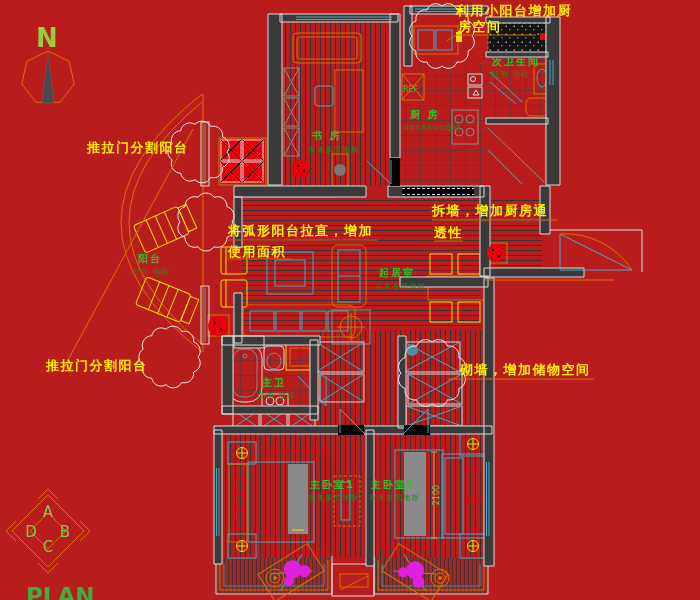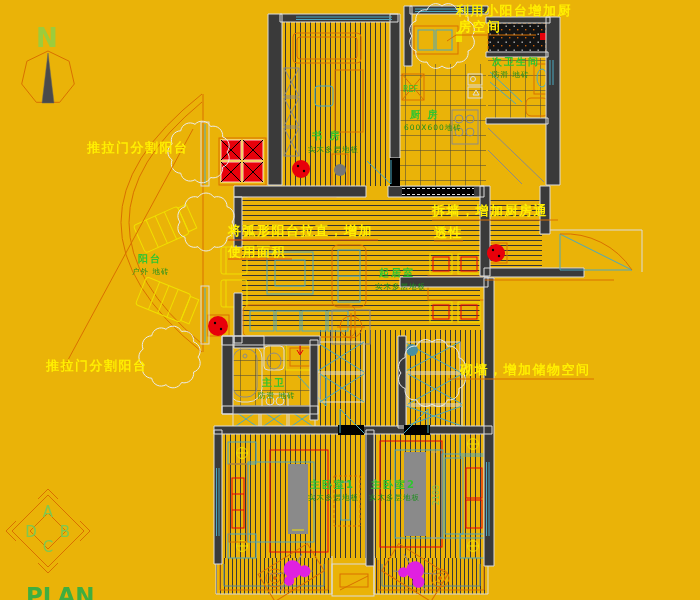--- a/index.html
+++ b/index.html
@@ -1,16 +1,16 @@
 <!DOCTYPE html>
 <html><head>
 <meta charset="utf-8">
 <style>
   html,body{margin:0;padding:0;background:#000;}
-  #canvas{position:relative;width:700px;height:600px;background:#eab308;overflow:hidden;
+  #canvas{position:relative;width:700px;height:600px;background:#b91c1c;overflow:hidden;
           font-family:"DejaVu Sans",sans-serif;}
   svg{position:absolute;left:0;top:0;}
   .wall{fill:#3a3a3a;stroke:#dcdcdc;stroke-width:1;}
   .gap{fill:#000;stroke:none;}
   .o{stroke:#d97000;fill:none;stroke-width:1;}
   .o2{stroke:#e8500a;fill:none;stroke-width:1;}
   .y{stroke:#f0e000;fill:none;stroke-width:1;}
   .c{stroke:#4aa8c0;fill:none;stroke-width:1;}
   .r{stroke:#e8000a;fill:none;stroke-width:1;}
   .w{stroke:#dcdcdc;fill:none;stroke-width:1;}

